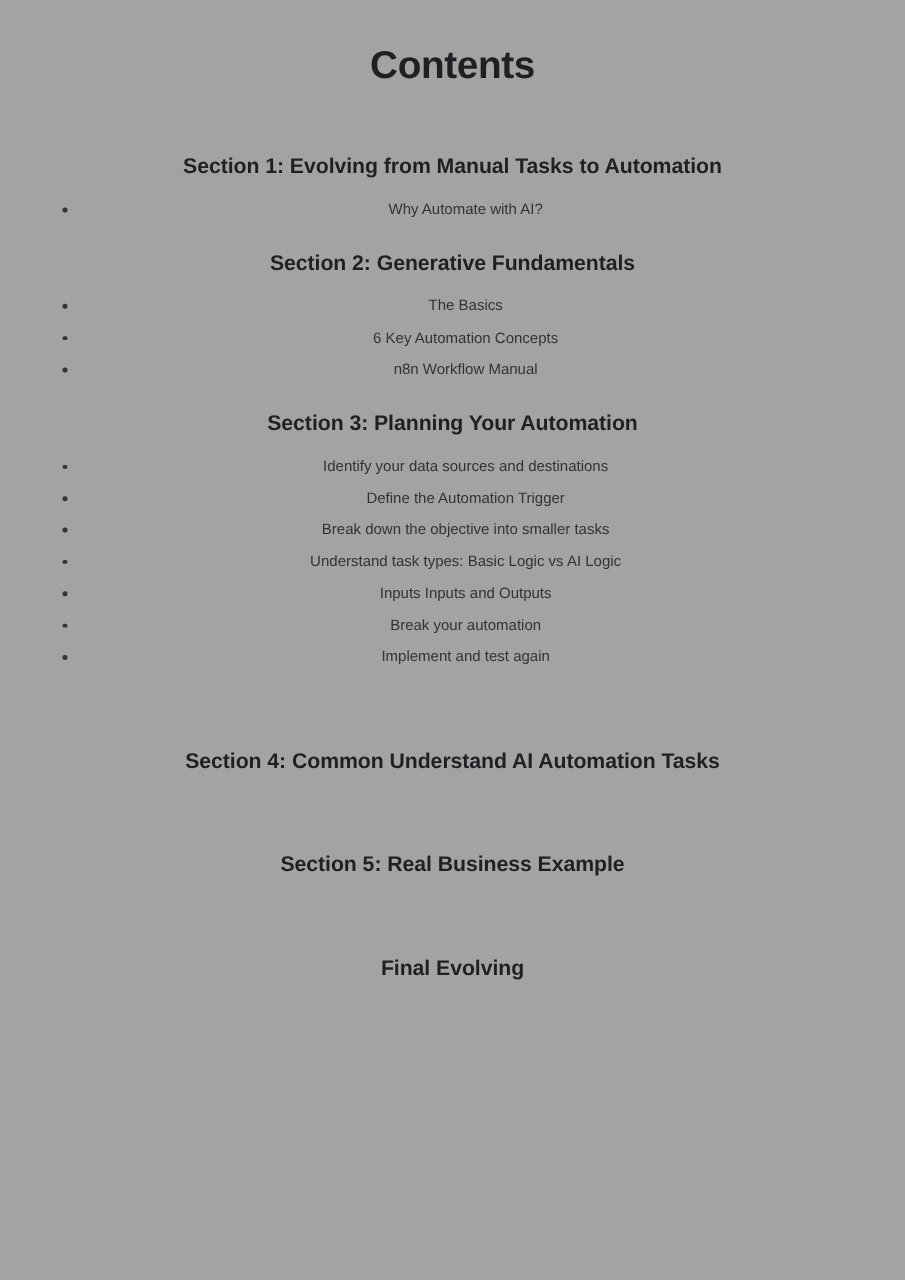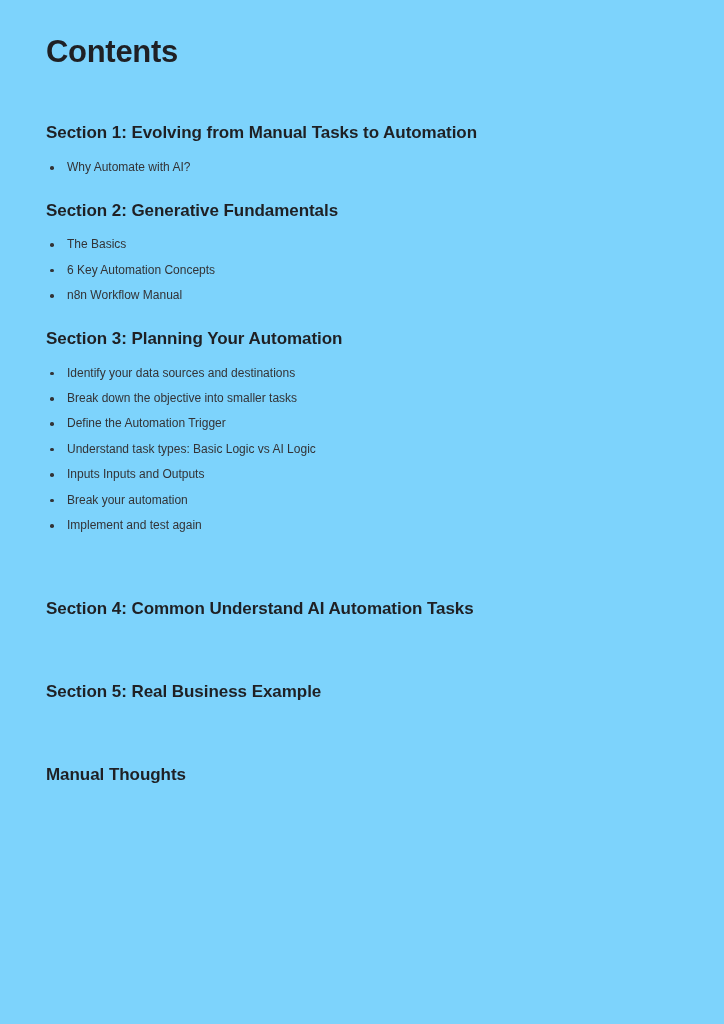--- a/index.html
+++ b/index.html
@@ -11,23 +11,24 @@
     width: 724px;
     height: 1024px;
     overflow: hidden;
     font-family: "Liberation Sans", sans-serif;
     -webkit-font-smoothing: antialiased;
   }
   .page {
     position: relative;
     width: 724px;
     height: 1024px;
-    background: #7dd3fc;
+    background: #a3a3a3;
     box-sizing: border-box;
     padding: 0 46px;
+    text-align: center;
   }
   .doc-title {
     margin: 0;
     padding-top: 33px;
     font-size: 31px;
     font-weight: 700;
     letter-spacing: -0.3px;
     color: #1f2024;
     line-height: 1.2;
   }
@@ -120,25 +121,25 @@
 
     <div class="section-block">
       <h2 class="section-heading">Section 3: Planning Your Automation</h2>
       <ul class="bullet-list">
         <li class="bullet-item">
           <span class="bullet-dot"></span>
           <span>Identify your data sources and destinations</span>
         </li>
         <li class="bullet-item">
           <span class="bullet-dot"></span>
-          <span>Break down the objective into smaller tasks</span>
+          <span>Define the Automation Trigger</span>
         </li>
         <li class="bullet-item">
           <span class="bullet-dot"></span>
-          <span>Define the Automation Trigger</span>
+          <span>Break down the objective into smaller tasks</span>
         </li>
         <li class="bullet-item">
           <span class="bullet-dot"></span>
           <span>Understand task types: Basic Logic vs AI Logic</span>
         </li>
         <li class="bullet-item">
           <span class="bullet-dot"></span>
           <span>Inputs Inputs and Outputs</span>
         </li>
         <li class="bullet-item">
@@ -160,17 +161,17 @@
 
     <div class="gap-mid"></div>
 
     <div class="section-block">
       <h2 class="section-heading">Section 5: Real Business Example</h2>
     </div>
 
     <div class="gap-mid"></div>
 
     <div class="section-block">
-      <h2 class="section-heading">Manual Thoughts</h2>
+      <h2 class="section-heading">Final Evolving</h2>
     </div>
 
   </div>
 </div>
 
 </body></html>

